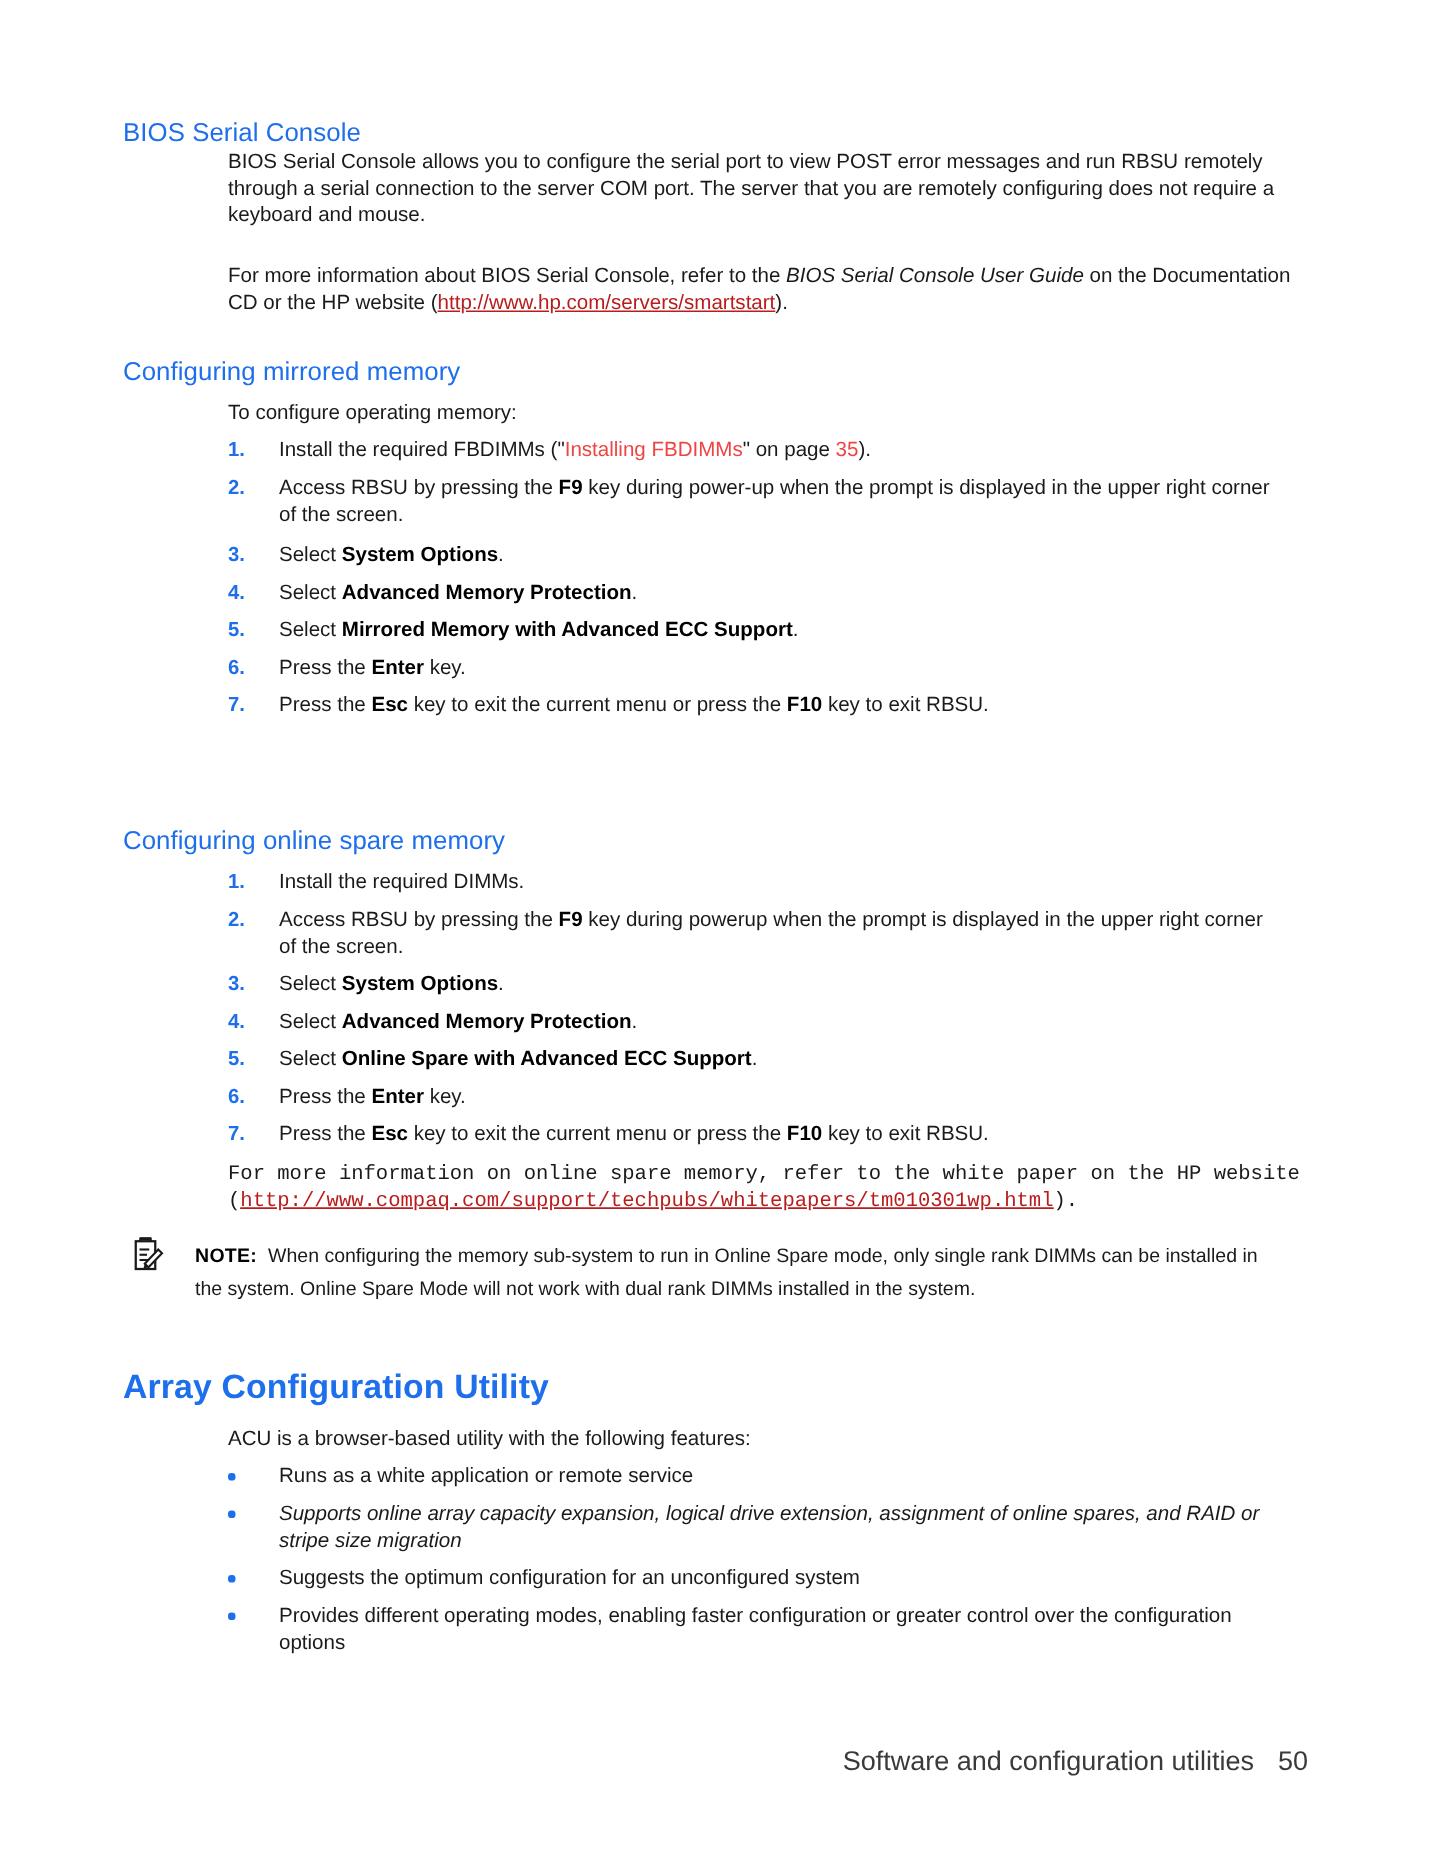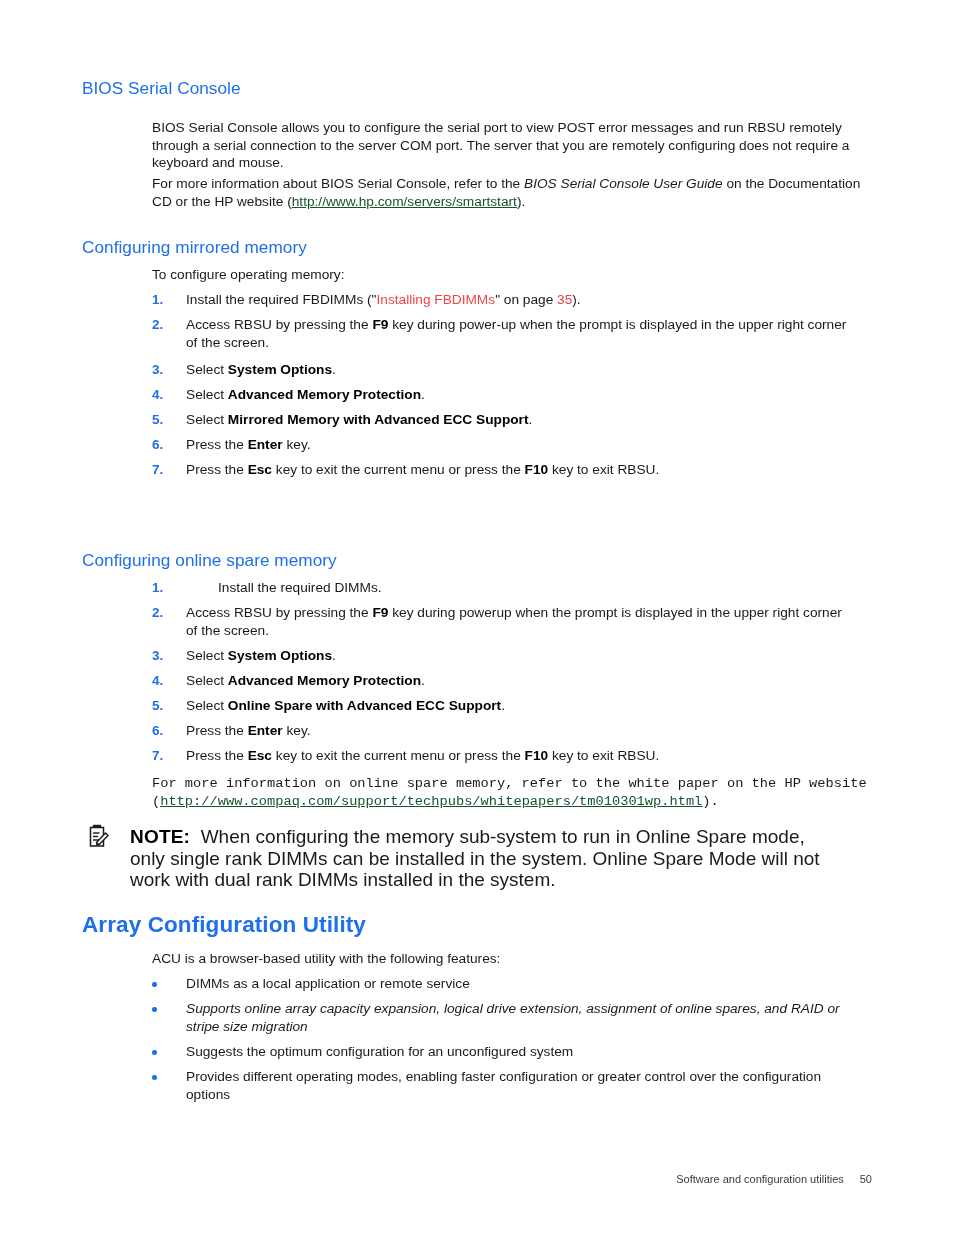--- a/index.html
+++ b/index.html
@@ -87,71 +87,71 @@
   }
   .bul-text {
     position: absolute;
     left: 186px;
   }
 
   
   .b { font-weight: bold; color: #000; }
   .it { font-style: italic; }
   .link {
-    color: #14532d;
+    color: #b91c1c;
     text-decoration: underline;
     text-underline-offset: 1px;
   }
   .xref {
     color: #ef4444;
     text-decoration: none;
   }
 
   
   .note {
     position: absolute;
     left: 130px;
-    font-size: 19px;
+    font-size: 13px;
     line-height: 21.5px;
     color: #1a1a1a;
   }
   .note-icon {
     position: absolute;
     left: 88px;
     width: 22px;
     height: 24px;
   }
   .note-label {
     font-weight: bold;
     color: #000;
     letter-spacing: 0.2px;
   }
 
   
   .footer {
     position: absolute;
     right: 82px;
     bottom: 50px;
-    font-size: 11px;
+    font-size: 18px;
     color: #3a3a3a;
     white-space: nowrap;
   }
   .footer-page {
     display: inline-block;
     margin-left: 16px;
   }
 </style>
 </head>
 <body>
 
 <div class="page">
 
   <div class="h2" style="top:78px;">BIOS Serial Console</div>
 
-  <div class="para" style="top:119px; width:722px;">BIOS Serial Console allows you to configure the serial port to view POST error messages and run RBSU remotely through a serial connection to the server COM port. The server that you are remotely configuring does not require a keyboard and mouse.</div>
+  <div class="para" style="top:99px; width:722px;">BIOS Serial Console allows you to configure the serial port to view POST error messages and run RBSU remotely through a serial connection to the server COM port. The server that you are remotely configuring does not require a keyboard and mouse.</div>
 
   <div class="para" style="top:175px; width:722px;">
     <span>For more information about BIOS Serial Console, refer to the </span><span class="it">BIOS Serial Console User Guide</span><span> on the Documentation CD or the HP website (</span><span class="link">http://www.hp.com/servers/smartstart</span><span>).</span>
   </div>
 
   <div class="h2" style="top:237px;">Configuring mirrored memory</div>
 
   <div class="para" style="top:266px; width:722px;">To configure operating memory:</div>
 
   <div class="li-row" style="top:291px; left:0; width:954px;">
@@ -187,21 +187,21 @@
   <div class="li-row" style="top:461px; left:0; width:954px;">
     <span class="li-num">7.</span>
     <span class="li-text" style="width:688px;"><span>Press the </span><span class="b">Esc</span><span> key to exit the current menu or press the </span><span class="b">F10</span><span> key to exit RBSU.</span></span>
   </div>
 
 
   <div class="h2" style="top:550px;">Configuring online spare memory</div>
 
   <div class="li-row" style="top:579px; left:0; width:954px;">
     <span class="li-num">1.</span>
-    <span class="li-text" style="width:688px;margin-left:32px;">Install the required DIMMs.</span>
+    <span class="li-text" style="width:688px;">Install the required DIMMs.</span>
   </div>
 
   <div class="li-row" style="top:604px; left:0; width:954px;">
     <span class="li-num">2.</span>
     <span class="li-text" style="width:668px;"><span>Access RBSU by pressing the </span><span class="b">F9</span><span> key during powerup when the prompt is displayed in the upper right corner of the screen.</span></span>
   </div>
 
   <div class="li-row" style="top:647px; left:0; width:954px;">
     <span class="li-num">3.</span>
     <span class="li-text" style="width:688px;"><span>Select </span><span class="b">System Options</span><span>.</span></span>
@@ -251,21 +251,21 @@
   <div class="note" style="top:826px; width:712px;">
     <span class="note-label">NOTE:</span>&nbsp; <span>When configuring the memory sub-system to run in Online Spare mode, only single rank DIMMs can be installed in the system.  Online Spare Mode will not work with dual rank DIMMs installed in the system.</span>
   </div>
 
   <div class="h1" style="top:912px;">Array Configuration Utility</div>
 
   <div class="para" style="top:950px; width:722px;">ACU is a browser-based utility with the following features:</div>
 
   <div class="li-row" style="top:975px; left:0; width:954px;">
     <span class="bul-dot"></span>
-    <span class="bul-text" style="width:700px;">DIMMs as a local application or remote service</span>
+    <span class="bul-text" style="width:700px;">Runs as a white application or remote service</span>
   </div>
 
   <div class="li-row" style="top:1000px; left:0; width:954px;">
     <span class="bul-dot"></span>
     <span class="bul-text" style="width:690px;font-style:italic;">Supports online array capacity expansion, logical drive extension, assignment of online spares, and RAID or stripe size migration</span>
   </div>
 
   <div class="li-row" style="top:1043px; left:0; width:954px;">
     <span class="bul-dot"></span>
     <span class="bul-text" style="width:700px;">Suggests the optimum configuration for an unconfigured system</span>

